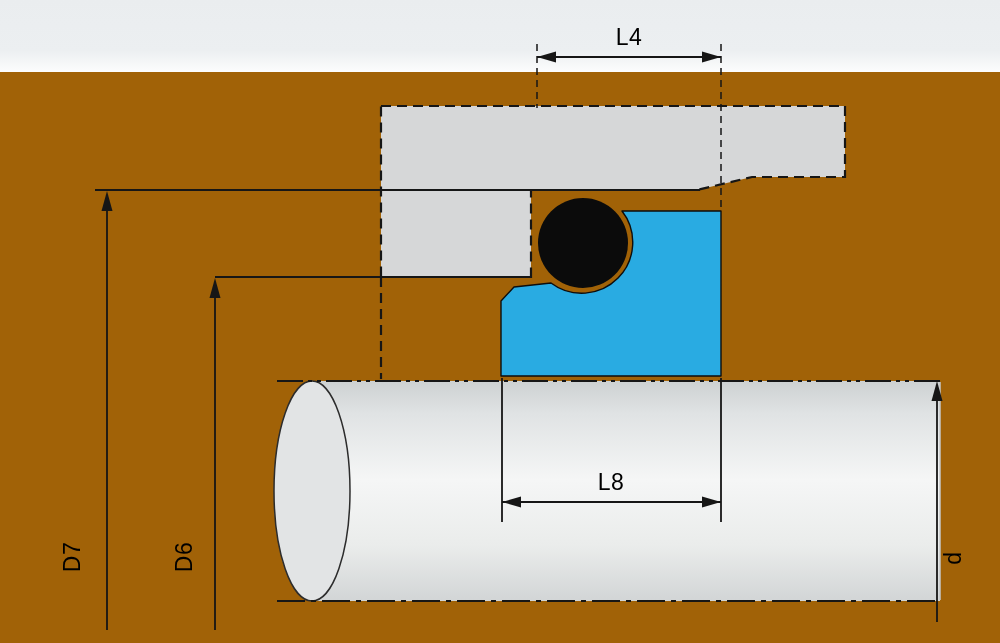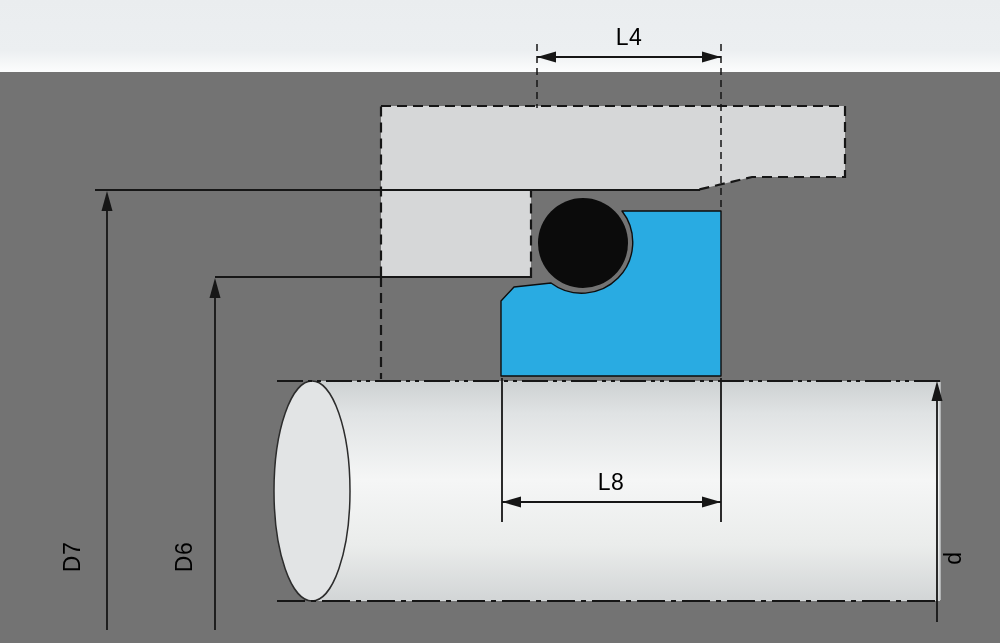--- a/index.html
+++ b/index.html
@@ -3,21 +3,21 @@
 <meta charset="utf-8">
 <style>
   :root{
     --seal-blue:#29abe2;
     --metal-gray:#d6d7d8;
     --oring-black:#0b0b0b;
     --line-color:#161616;
   }
   *{margin:0;padding:0;box-sizing:border-box;}
   body{background:#ffffff;font-family:"Liberation Sans","DejaVu Sans",sans-serif;}
-  .stage{position:relative;width:1000px;height:643px;background:#737373;overflow:hidden;}
+  .stage{position:relative;width:1000px;height:643px;background:#a16207;overflow:hidden;}
   svg{display:block;}
   .housing{fill:var(--metal-gray);stroke:var(--line-color);stroke-width:2.2;stroke-dasharray:10 6;stroke-linejoin:miter;}
   .seal{fill:var(--seal-blue);stroke:#0d0d0d;stroke-width:1.4;stroke-linejoin:round;}
   .oring{fill:var(--oring-black);}
   .solid{stroke:var(--line-color);stroke-width:1.9;fill:none;}
   .dashed{stroke:var(--line-color);stroke-width:1.5;fill:none;stroke-dasharray:7 5;}
   .dashed-heavy{stroke:var(--line-color);stroke-width:2.2;fill:none;stroke-dasharray:10 6;}
   .phantom{stroke:var(--line-color);stroke-width:1.8;fill:none;stroke-dasharray:26 5 4 5 4 5;}
   .centerline{stroke:var(--line-color);stroke-width:1.8;fill:none;stroke-dasharray:28 6 5 6;}
   .dim{stroke:var(--line-color);stroke-width:1.8;fill:none;}

